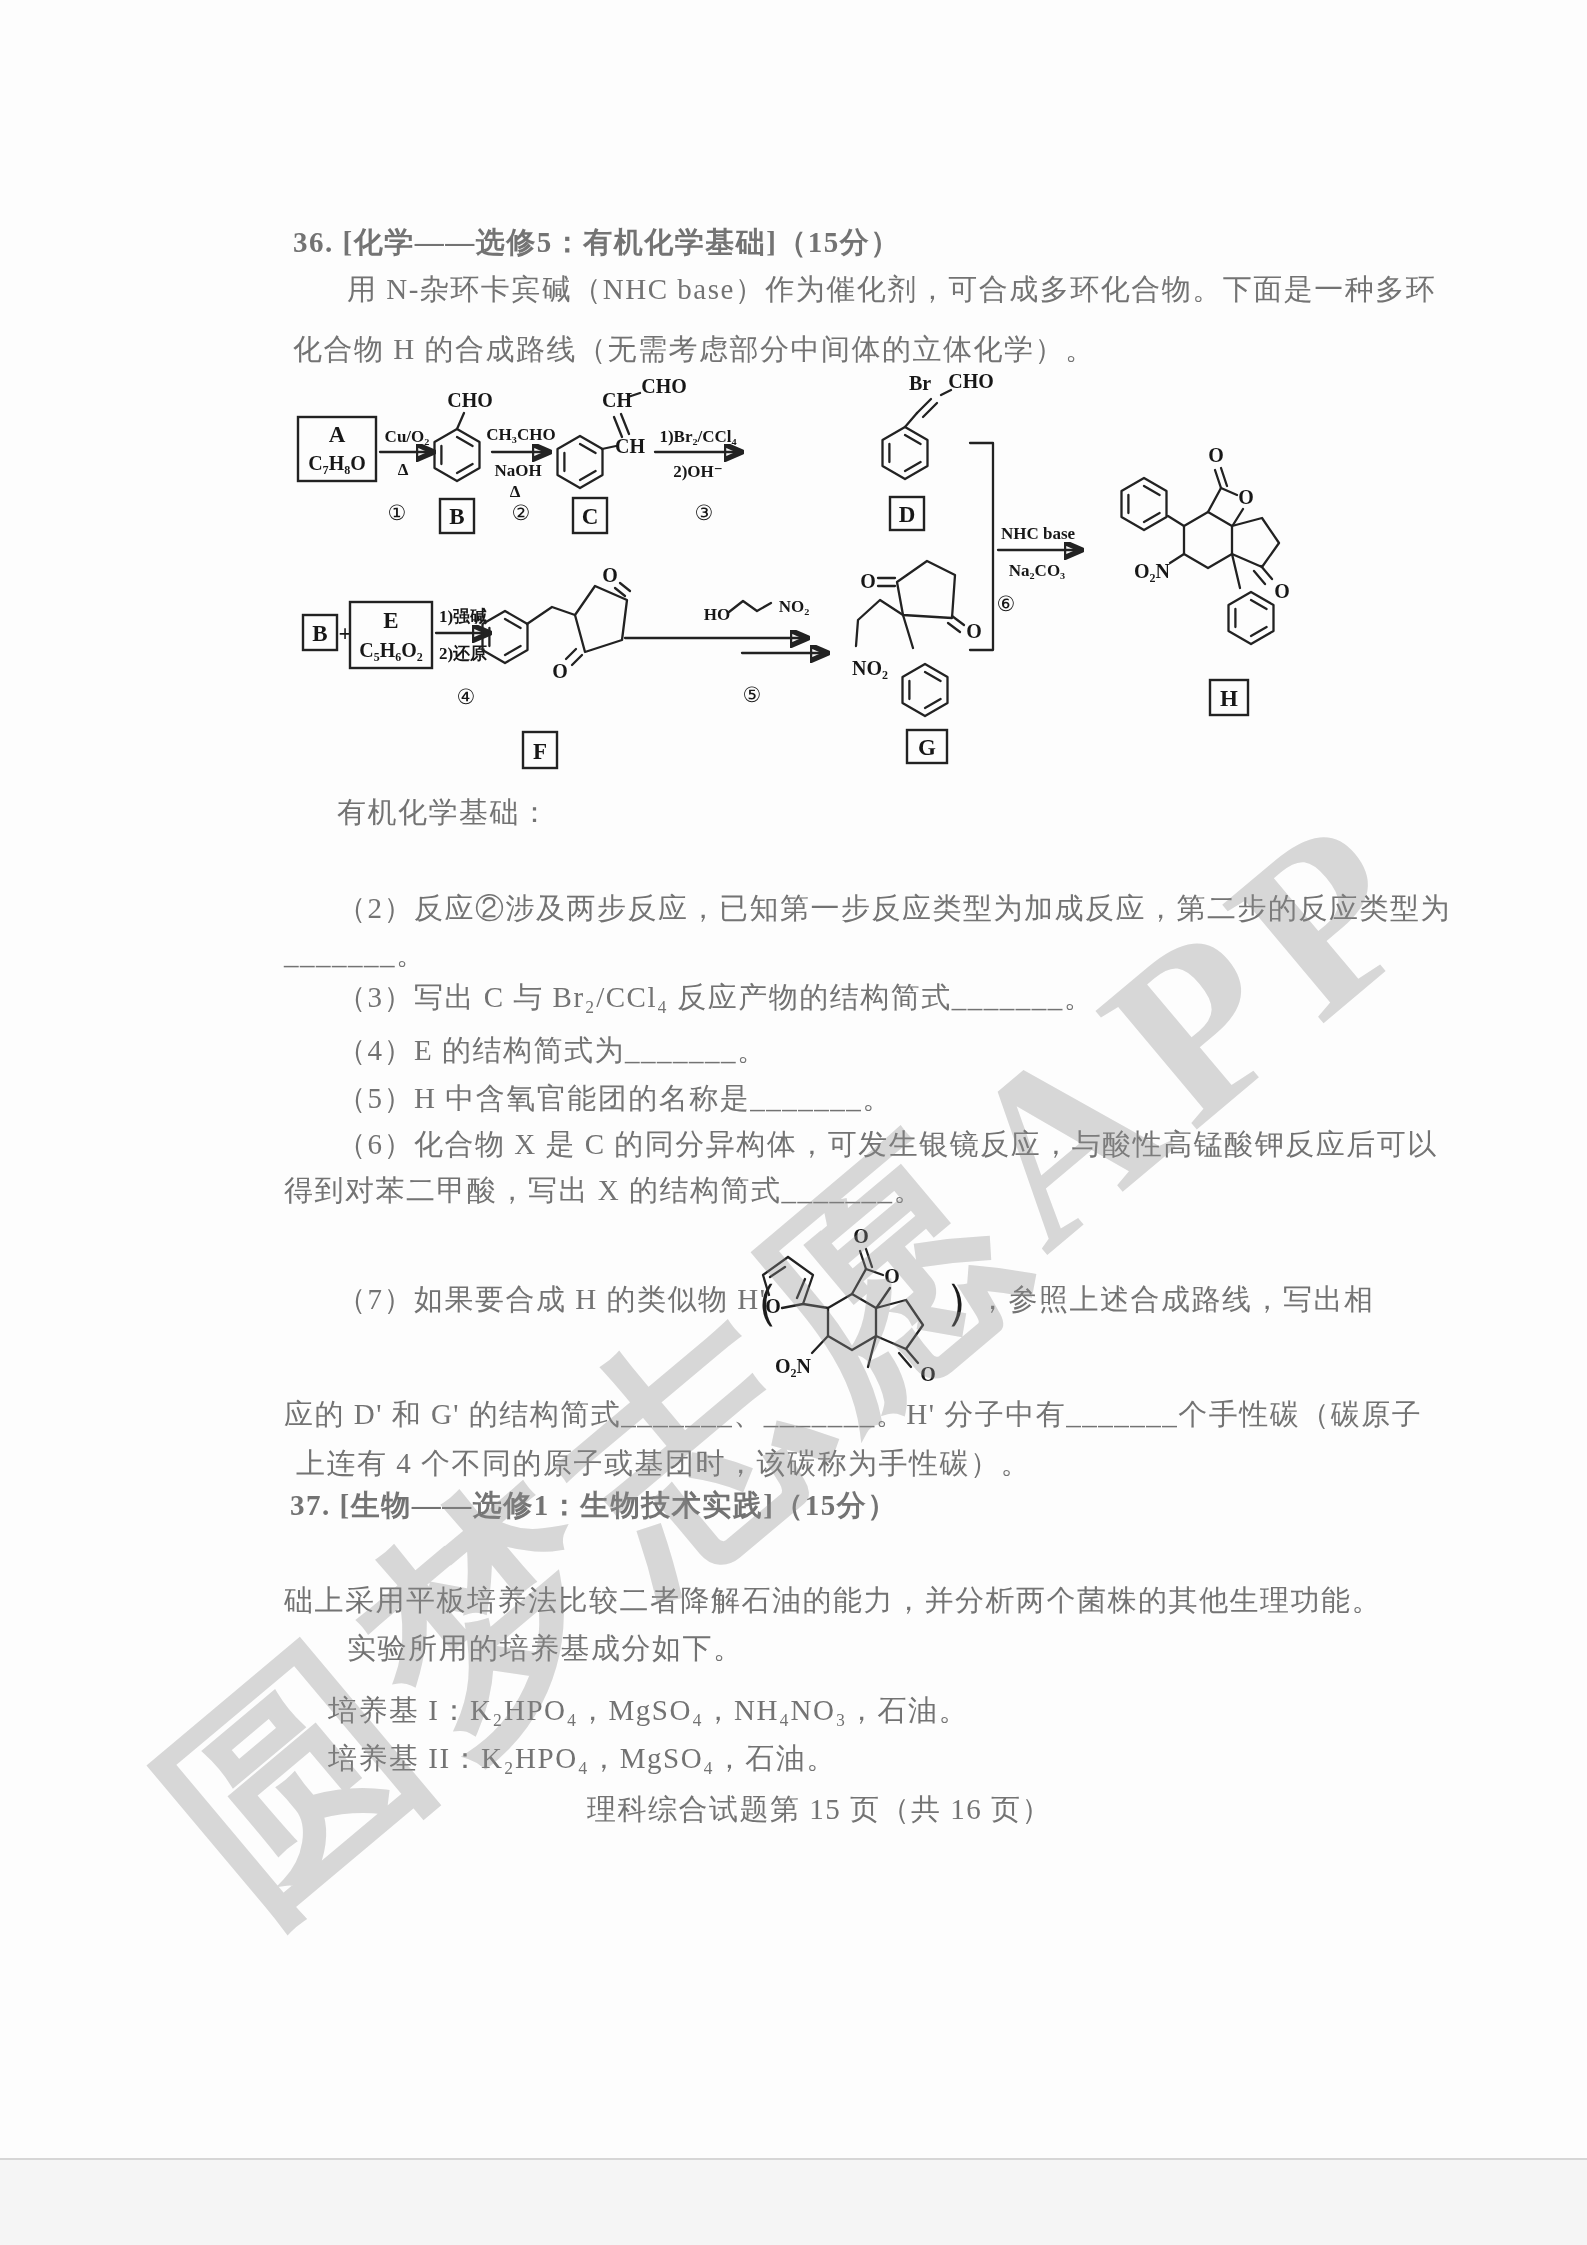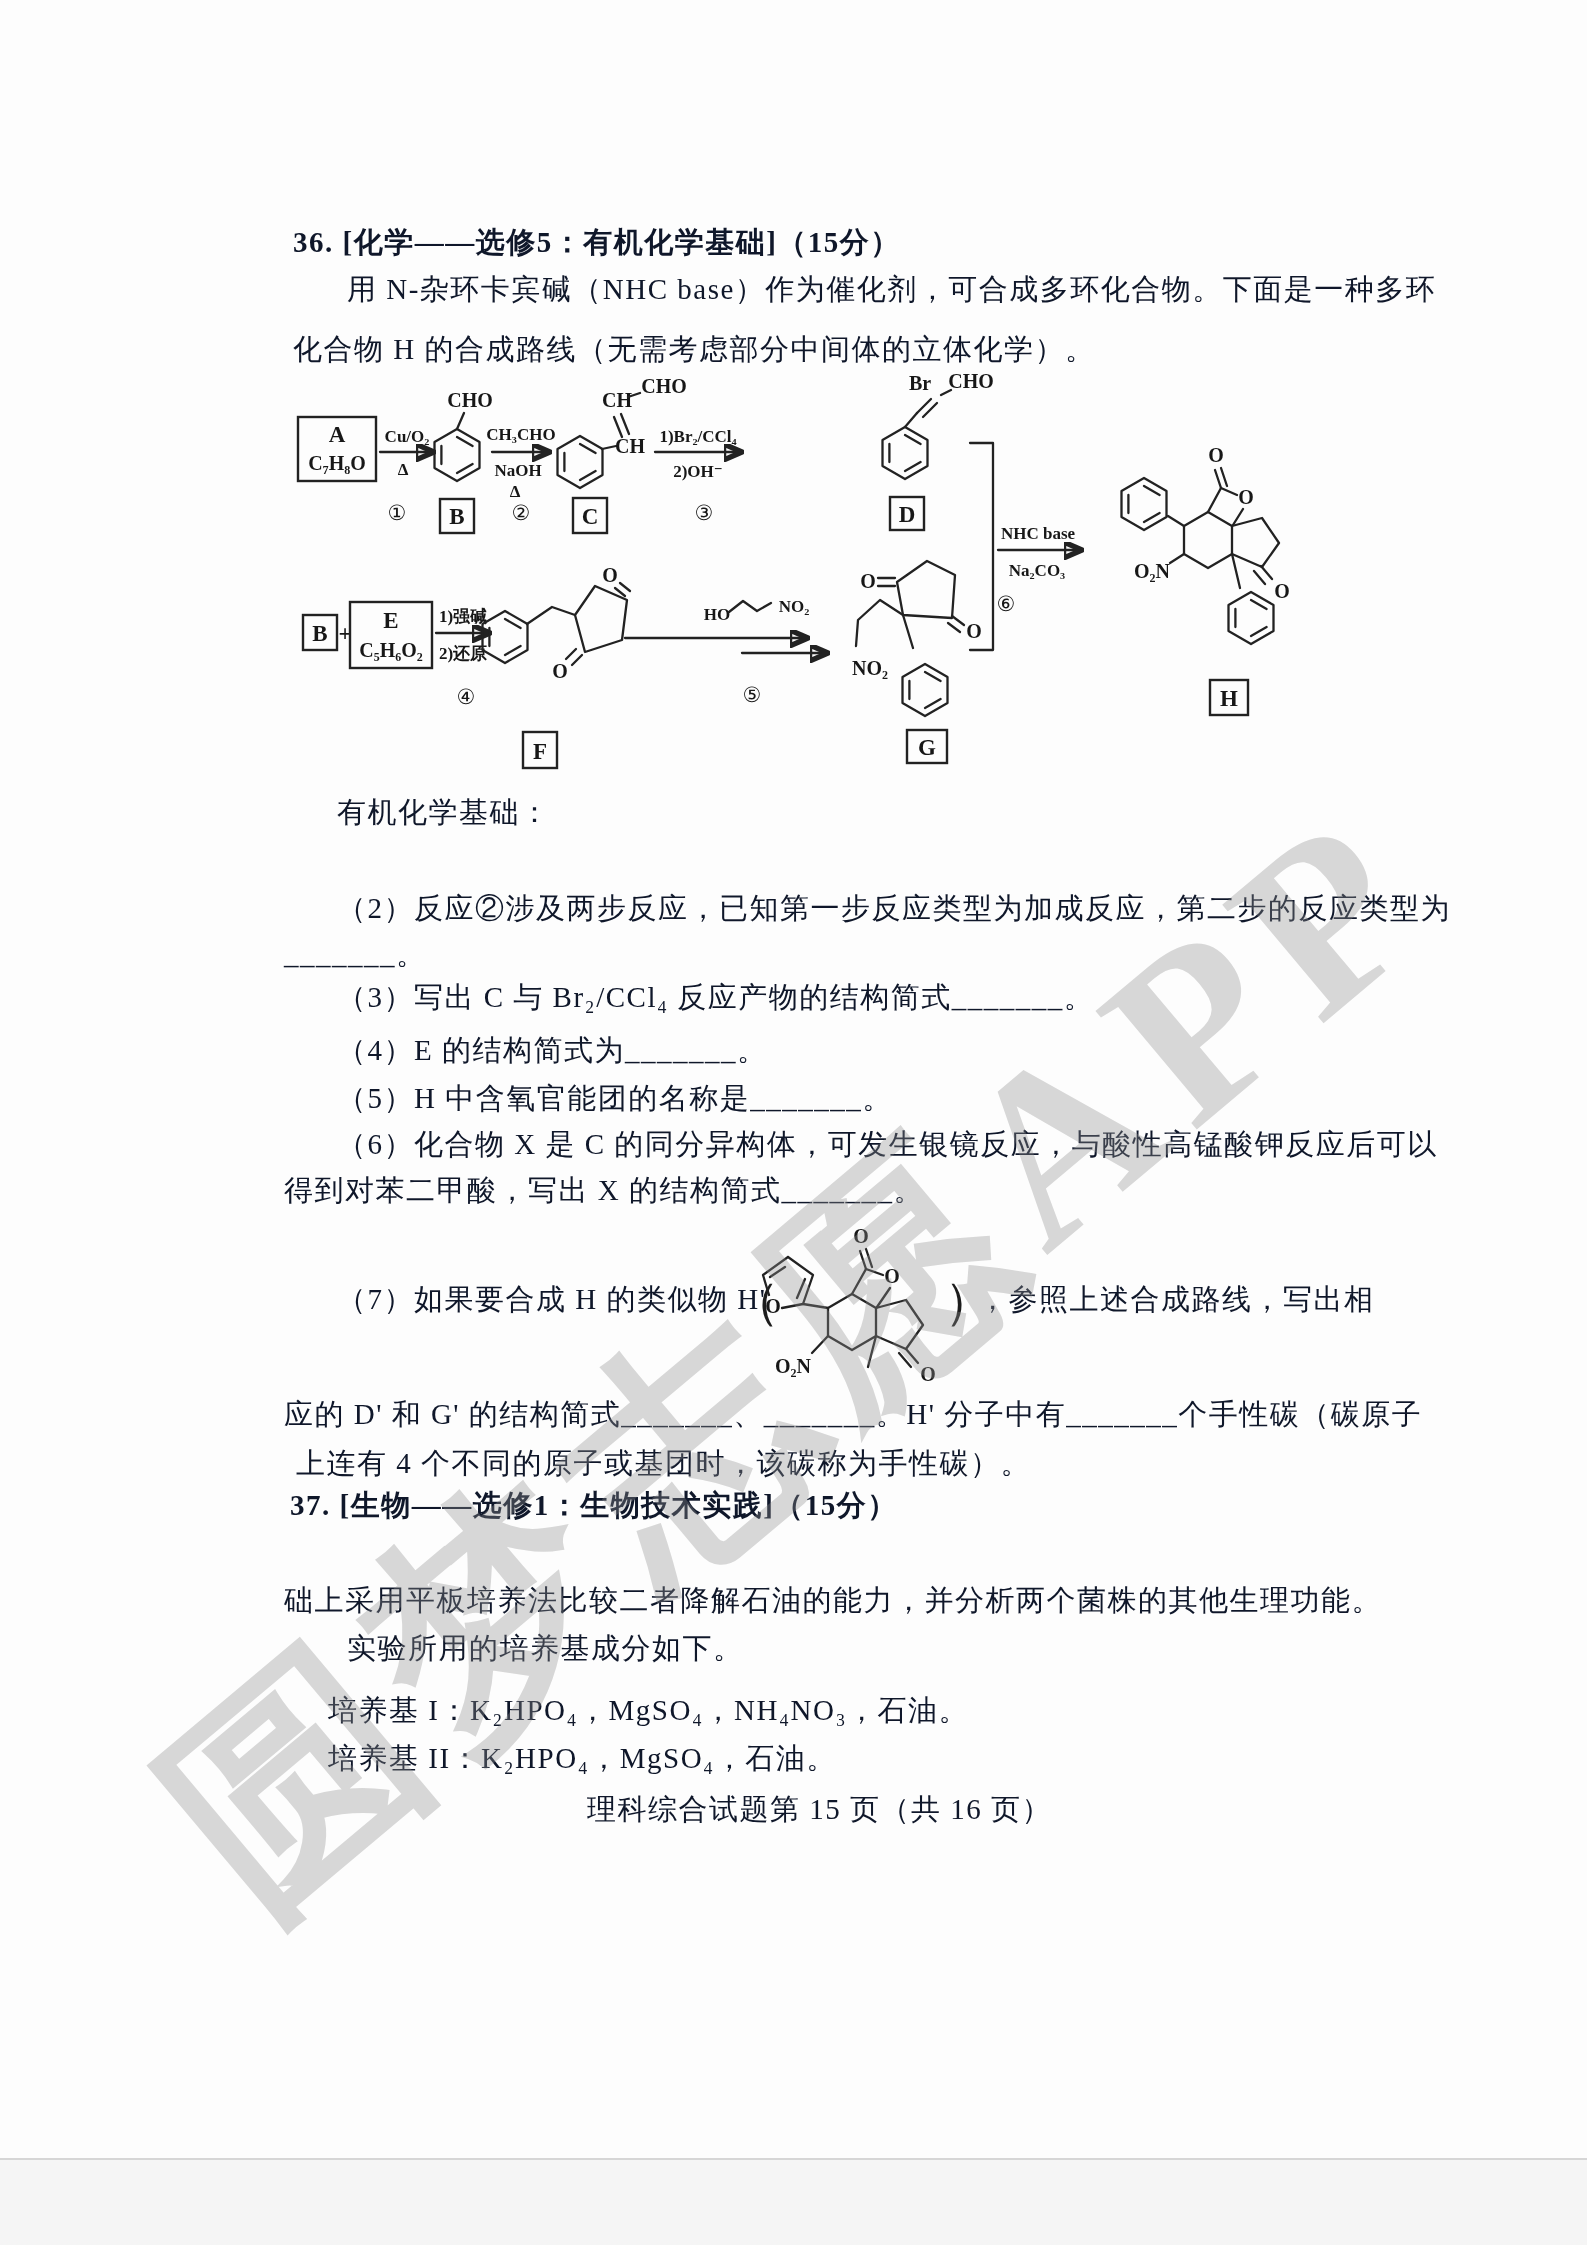--- a/index.html
+++ b/index.html
@@ -1,19 +1,19 @@
 <!DOCTYPE html>
 <html><head>
 <meta charset="utf-8">
 <style>
   html,body{margin:0;padding:0;background:#ffffff;}
   #page{position:relative;width:1587px;height:2245px;background:#fdfdfd;overflow:hidden;
         font-family:"Liberation Serif","DejaVu Serif",serif;}
   .t{position:absolute;white-space:nowrap;font-weight:500;font-size:29px;line-height:1.15;
-     color:#0f172a;letter-spacing:1.5px;}
+     color:#737373;letter-spacing:1.5px;}
   .bold{font-weight:700;}
   .paren{position:absolute;font-size:50px;color:#1c1c1c;font-weight:500;}
   svg{position:absolute;overflow:visible;}
   svg path,svg line,svg polyline{stroke:#222;stroke-width:2.3;fill:none;
      stroke-linecap:round;stroke-linejoin:round;}
   svg rect{stroke:#222;stroke-width:2.4;fill:none;}
   svg text{fill:#171717;font-family:"Liberation Serif","DejaVu Serif",serif;font-weight:600;}
   .chem{font-size:20px;}
   .cond{font-size:17px;font-weight:600;}
   .num{font-size:21px;font-weight:500;}

